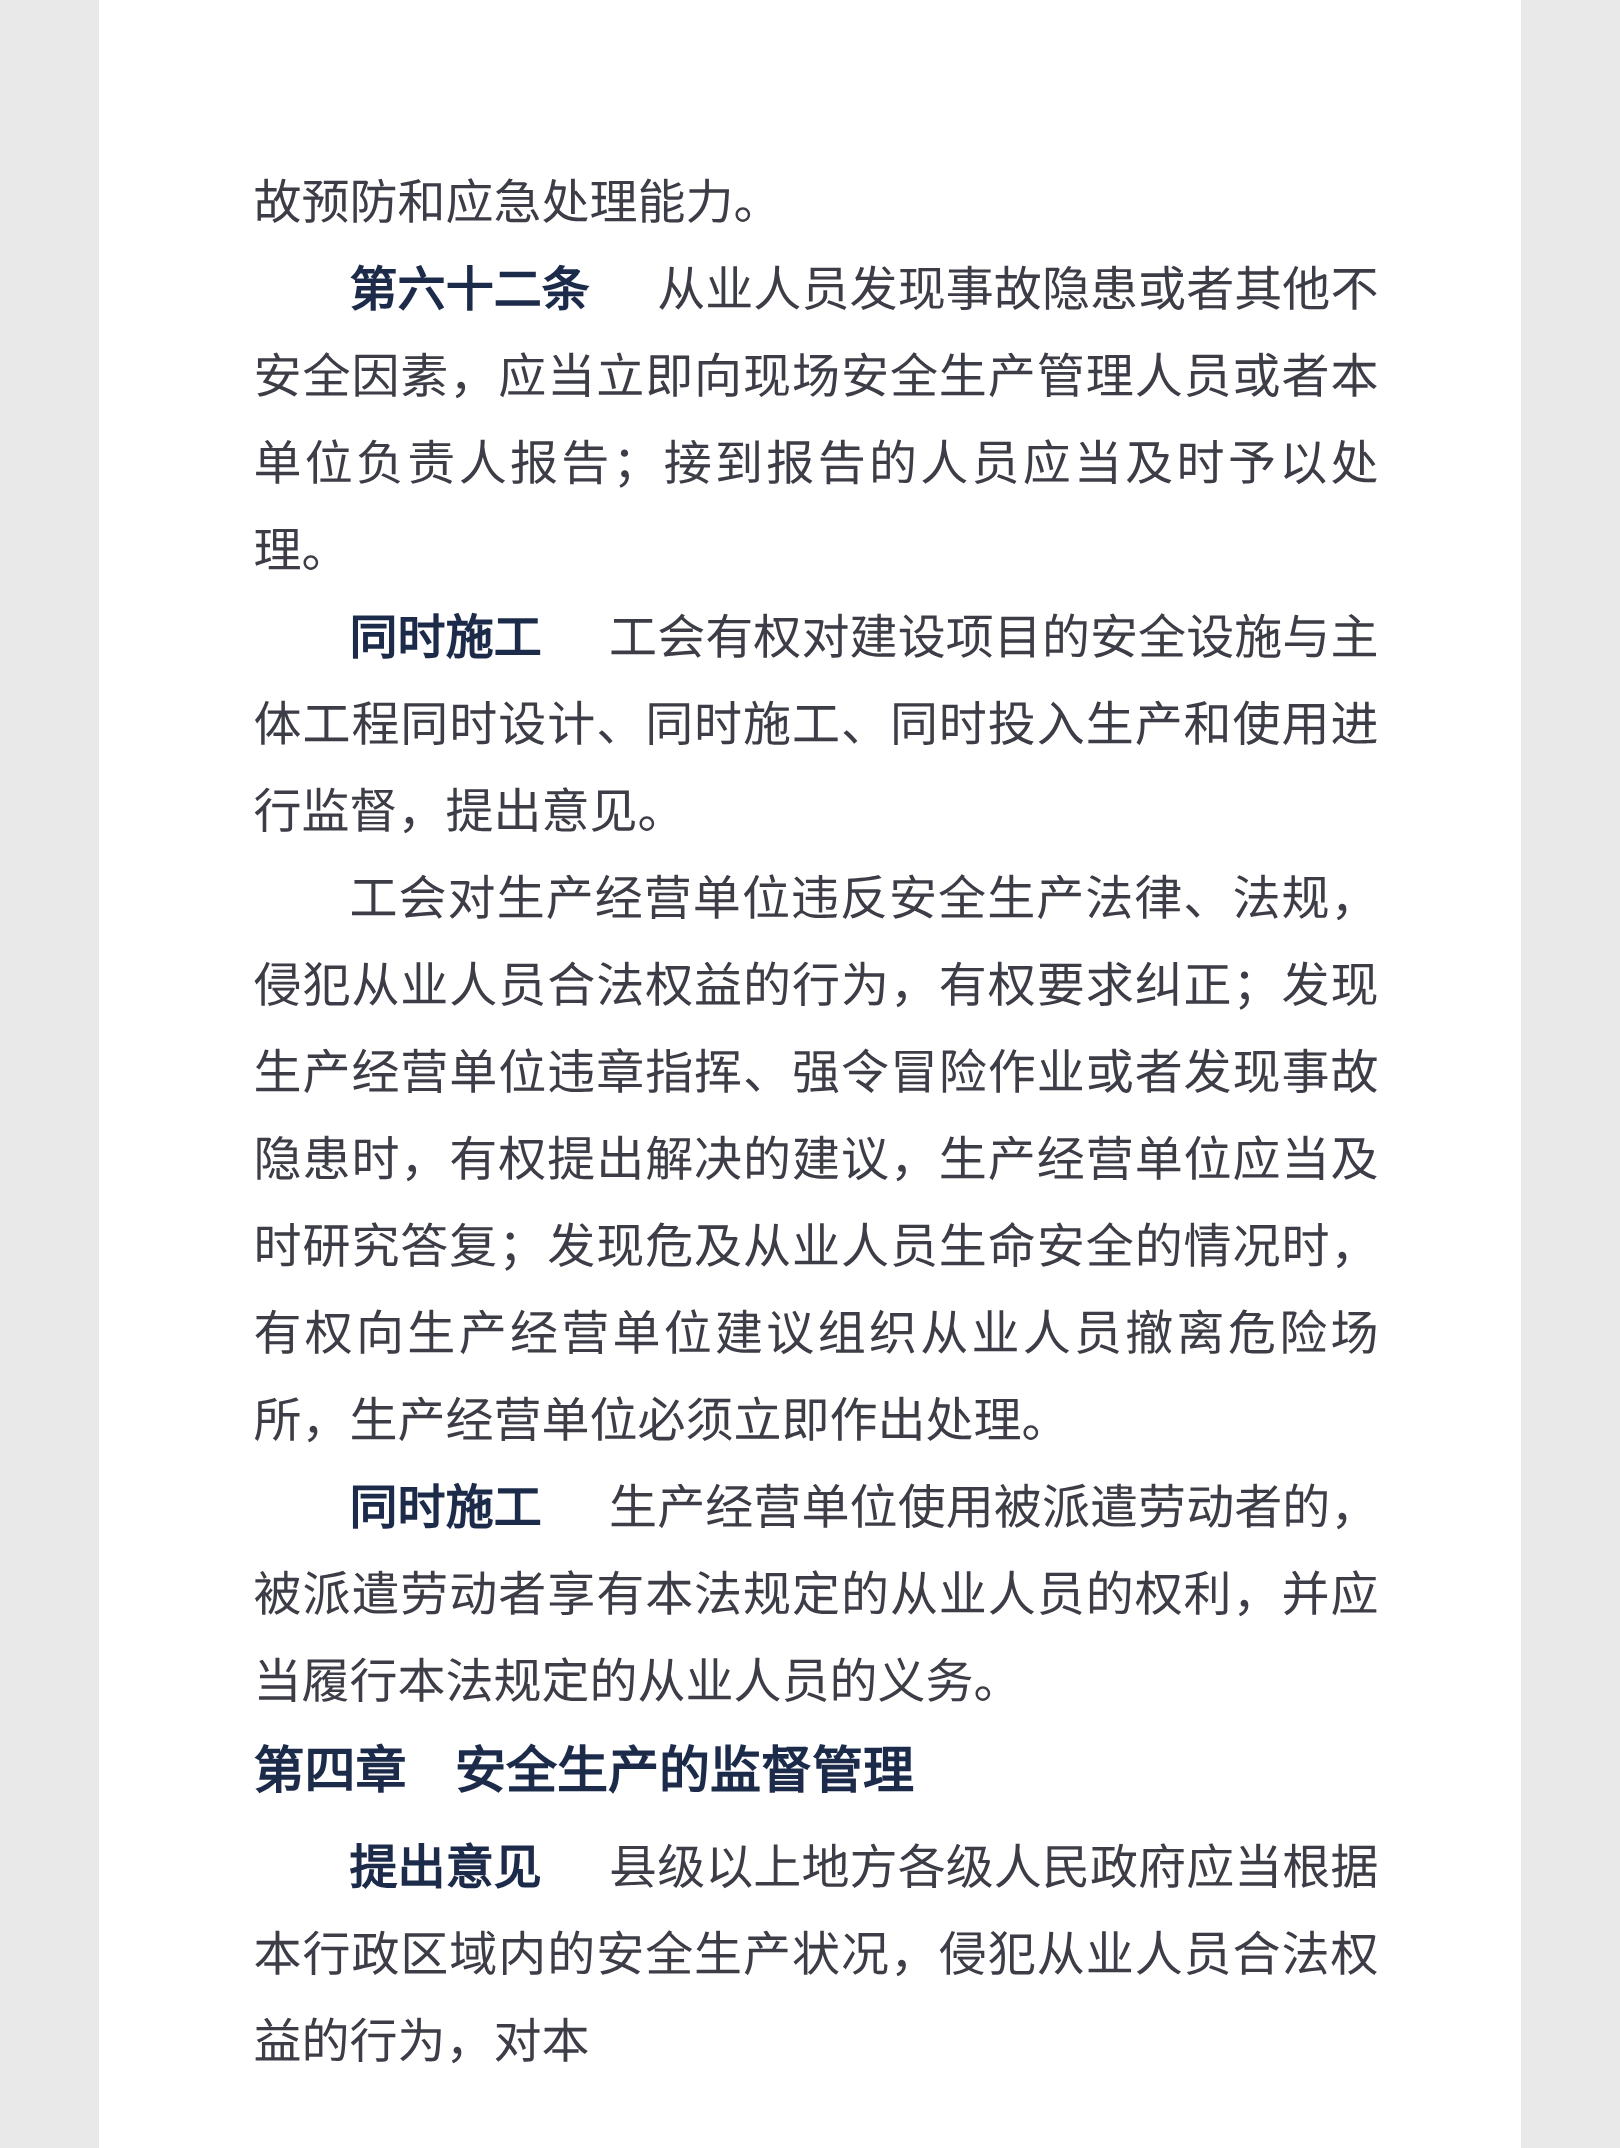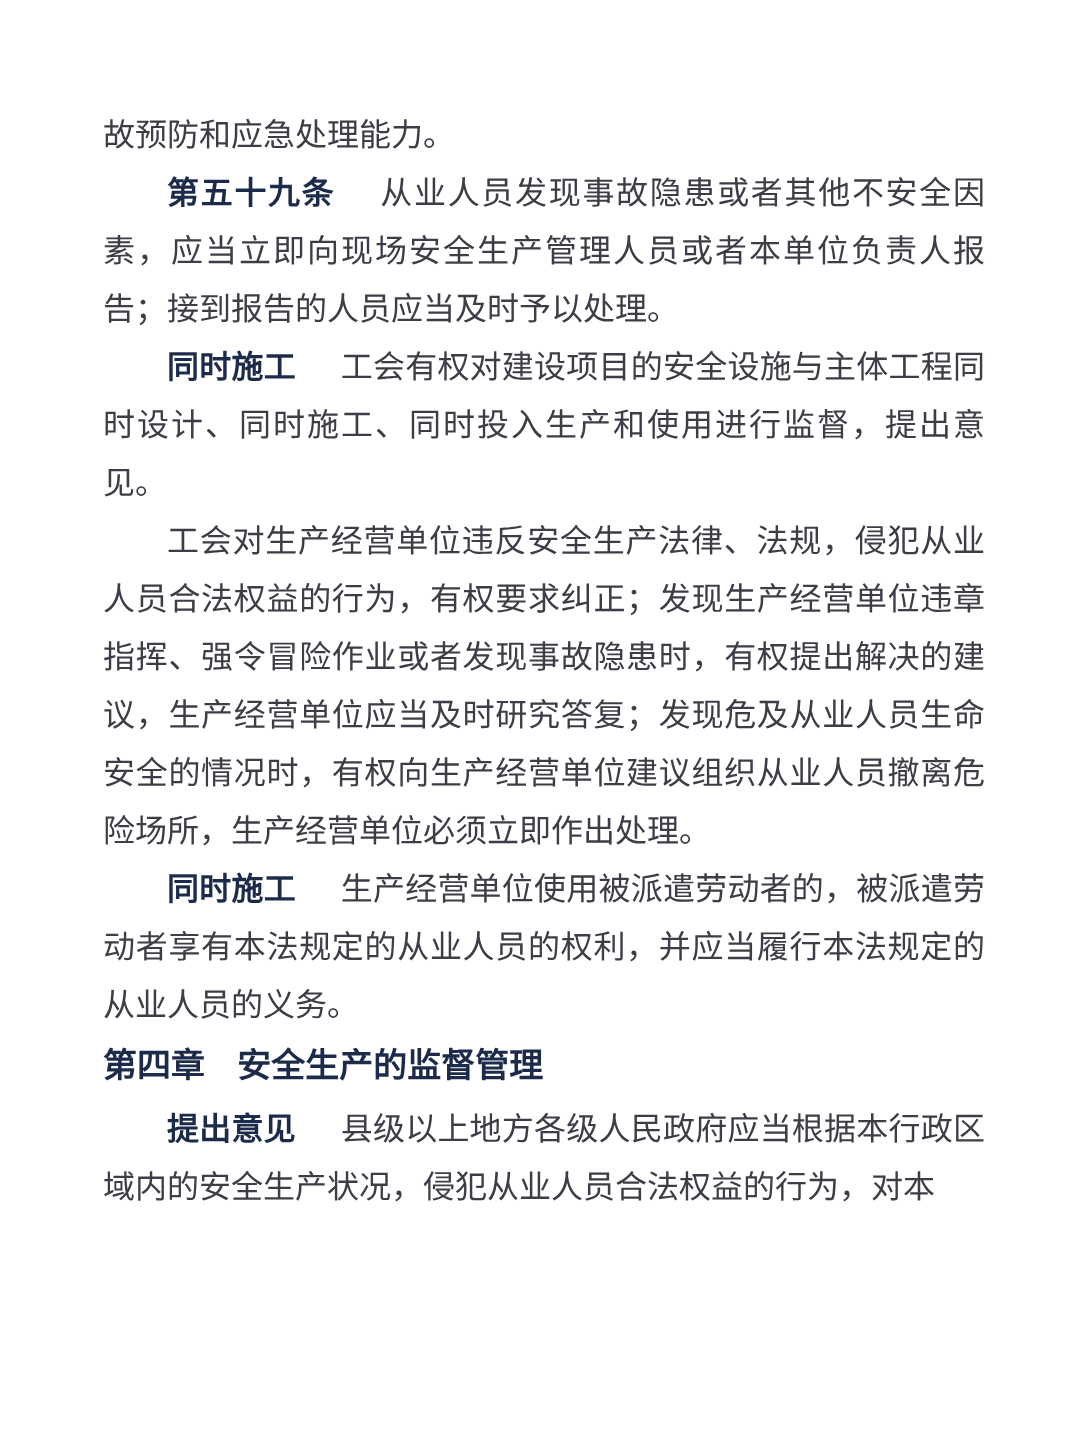--- a/index.html
+++ b/index.html
@@ -3,21 +3,21 @@
 <meta charset="utf-8">
 <style>
   :root{
     --bg:#ffffff;
     --text:#3c3d46;
     --accent:#1d2b4b;
   }
   *{box-sizing:border-box;}
   html,body{margin:0;padding:0;background:#e9e9e9;}
   .page{
-    width:1080px;
+    width:948px;
     height:1432px;
     margin:0 auto;
     background:var(--bg);
     overflow:hidden;
   }
   .doc{
     padding:106px 95px 0 103px;
     font-family:"Liberation Serif","DejaVu Serif",serif;
     font-size:32px;
     line-height:58px;
@@ -54,20 +54,20 @@
   .para.chapter .lead{
     margin-right:0.95em;
   }
 </style>
 </head>
 <body>
 
 <main class="page">
   <article class="doc" id="doc">
       <p class="para continuation"><span class="txt">故预防和应急处理能力。</span></p>
-      <p class="para article"><span class="lead">第五十九条</span><span class="txt">从业人员发现事故隐患或者其他不安全因素，应当立即向现场安全生产管理人员或者本单位负责人报告；接到报告的人员应当及时予以处理。</span></p>
+      <p class="para article"><span class="lead">第六十二条</span><span class="txt">从业人员发现事故隐患或者其他不安全因素，应当立即向现场安全生产管理人员或者本单位负责人报告；接到报告的人员应当及时予以处理。</span></p>
       <p class="para article"><span class="lead">同时施工</span><span class="txt">工会有权对建设项目的安全设施与主体工程同时设计、同时施工、同时投入生产和使用进行监督，提出意见。</span></p>
       <p class="para indent"><span class="txt">工会对生产经营单位违反安全生产法律、法规，侵犯从业人员合法权益的行为，有权要求纠正；发现生产经营单位违章指挥、强令冒险作业或者发现事故隐患时，有权提出解决的建议，生产经营单位应当及时研究答复；发现危及从业人员生命安全的情况时，有权向生产经营单位建议组织从业人员撤离危险场所，生产经营单位必须立即作出处理。</span></p>
       <p class="para article"><span class="lead">同时施工</span><span class="txt">生产经营单位使用被派遣劳动者的，被派遣劳动者享有本法规定的从业人员的权利，并应当履行本法规定的从业人员的义务。</span></p>
       <p class="para chapter"><span class="lead">第四章</span><span class="txt">安全生产的监督管理</span></p>
       <p class="para article"><span class="lead">提出意见</span><span class="txt">县级以上地方各级人民政府应当根据本行政区域内的安全生产状况，侵犯从业人员合法权益的行为，对本</span></p>
     </article>
 </main>
 
 </body></html>

